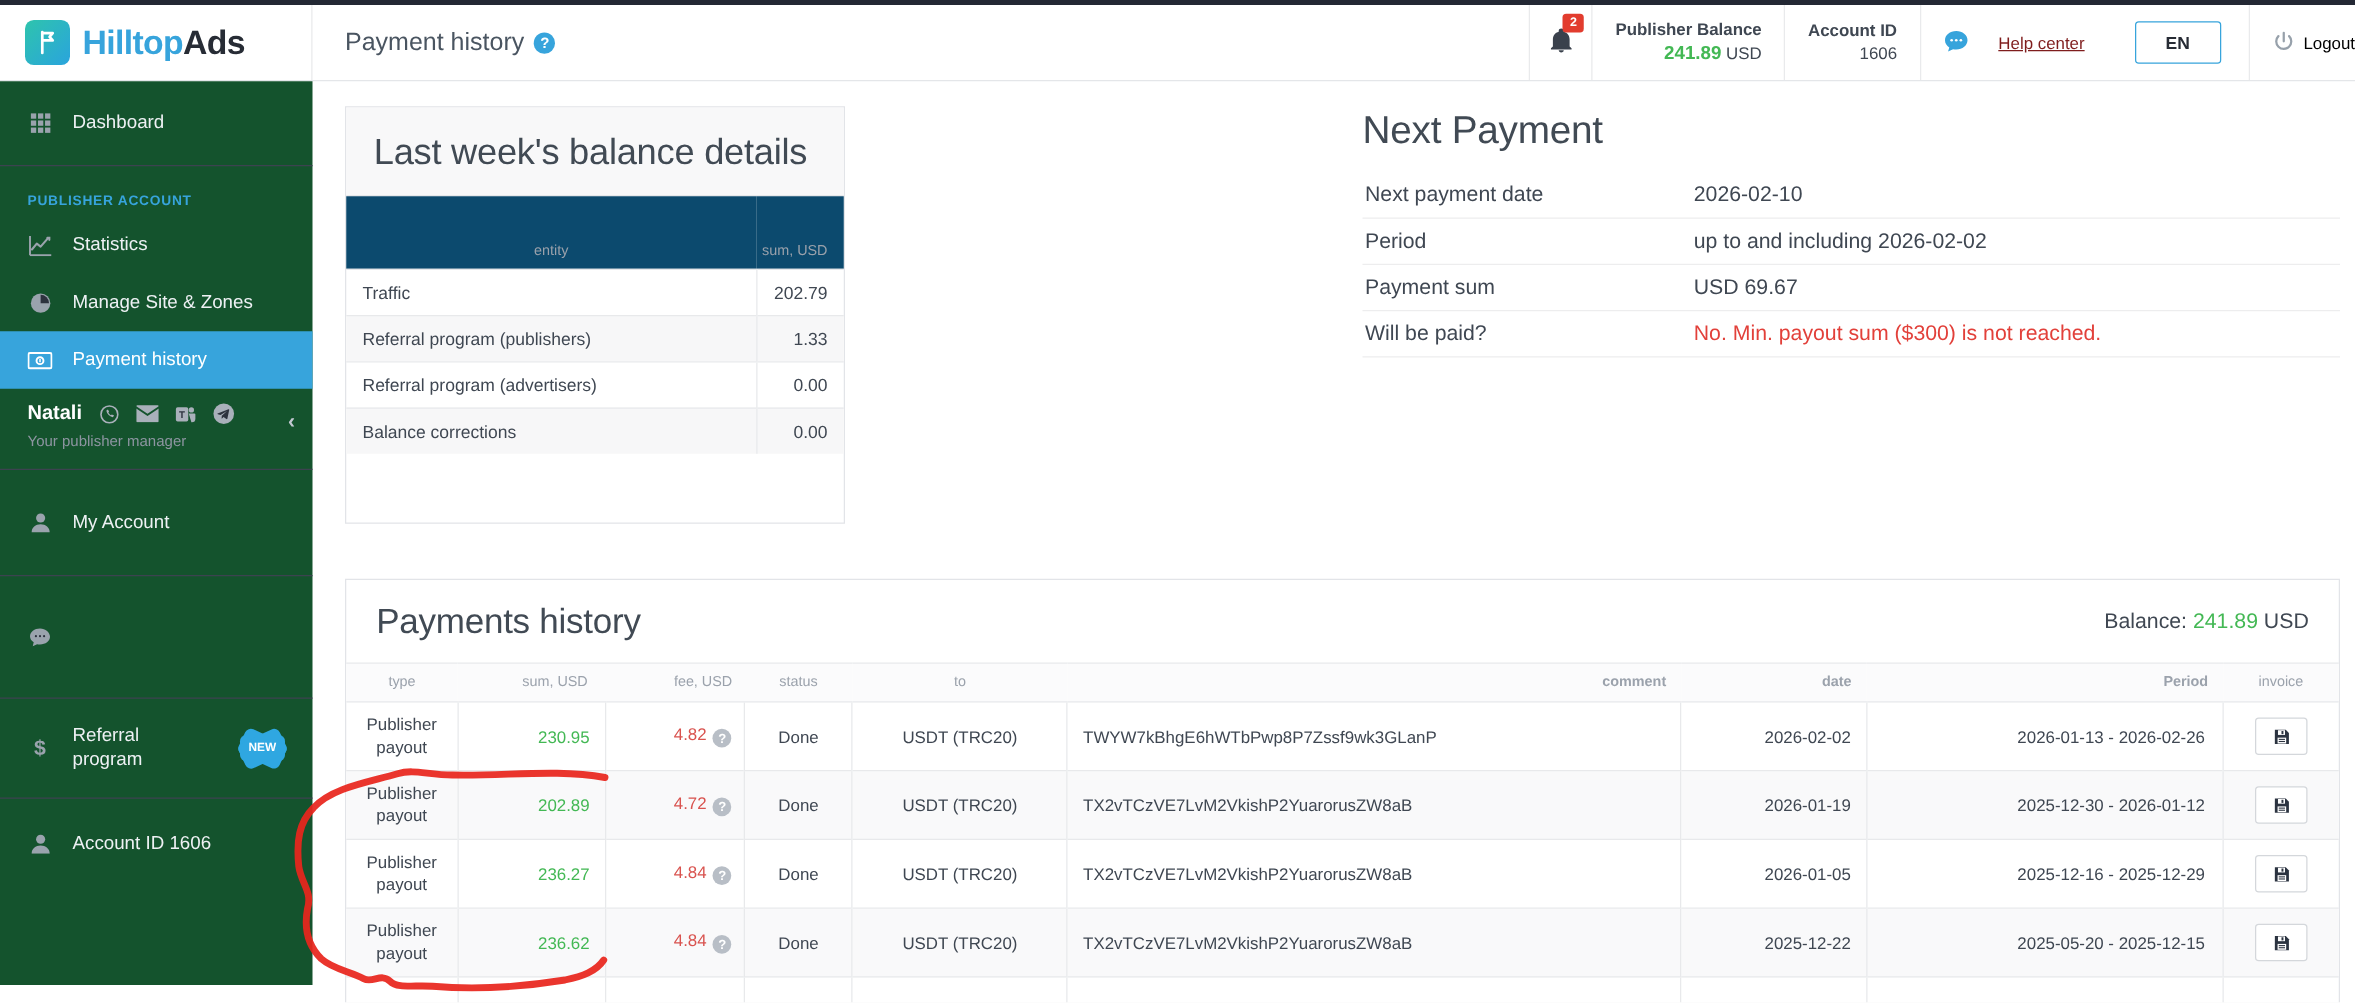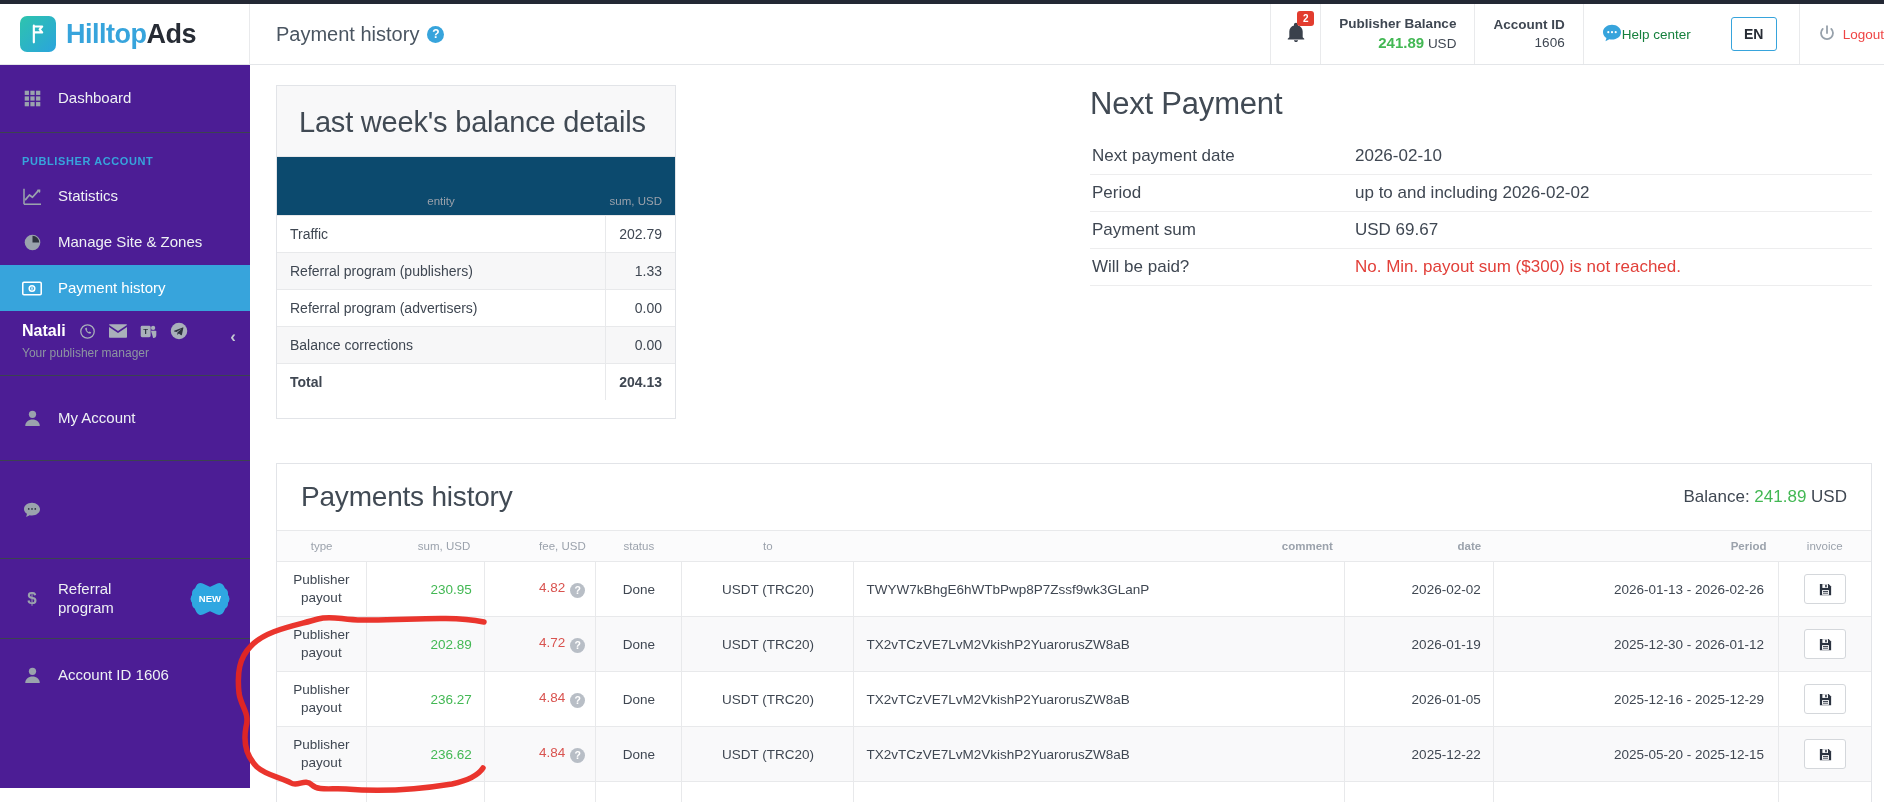--- a/index.html
+++ b/index.html
@@ -26,28 +26,28 @@
   .hdr-right { display:flex; align-items:stretch; flex:none; }
   .hdr-item { display:flex; align-items:center; border-left:1px solid #e9eaec; padding:0 18px; }
   .bell-wrap { position:relative; width:50px; justify-content:center; }
   .bell-badge { position:absolute; top:7px; right:6px; min-width:17px; height:15px; background:#e23c2e; color:#fff;
                 font-size:10px; font-weight:bold; border-radius:3px; display:flex; align-items:center; justify-content:center; padding:0 3px; }
   .stack { text-align:right; line-height:1.35; }
   .stack .lab { font-size:13.5px; font-weight:bold; color:#3f4752; }
   .stack .val { font-size:13.5px; color:#3f4752; }
   .green { color:#43b854; }
   .money-val { font-size:15px; font-weight:bold; }
-  .help-item { font-size:13.5px; color:#15803d; gap:0; }
+  .help-item { font-size:13.5px; color:#7f1d1d; gap:24px;text-decoration:underline; }
   .en-item { border-left:none; padding:0 22px; }
-  .en-btn { width:46px; height:34px; border:1px solid #37a4dc; border-radius:3px; background:#fff;
+  .en-btn { width:69px; height:34px; border:1px solid #37a4dc; border-radius:3px; background:#fff;
             font-size:14px; font-weight:bold; color:#272c35; display:flex; align-items:center; justify-content:center; }
-  .logout-item { gap:7px; font-size:13.5px; color:#ef4444; padding-right:0; white-space:nowrap; }
+  .logout-item { gap:7px; font-size:13.5px; color:#000000; padding-right:0; white-space:nowrap; }
 
   
-  .sidebar { position:absolute; top:65px; left:0; width:250px; height:723px; background:#4c1d95; color:#e7eaee; }
+  .sidebar { position:absolute; top:65px; left:0; width:250px; height:723px; background:#14532d; color:#e7eaee; }
   .sb-item { display:flex; align-items:center; padding:0 22px; gap:16px; cursor:pointer; }
   .sb-item .sb-ic { width:20px; display:flex; justify-content:center; color:#9aa3ad; flex:none; }
   .sb-item .sb-lab { font-size:15px; color:#eef1f4; line-height:1.25; }
   .sb-dashboard { height:68px; border-bottom:1px solid #3c4350; }
   .sb-section { padding:22px 22px 6px; font-size:11px; font-weight:bold; letter-spacing:.6px; color:#37a4dc; }
   .sb-stat, .sb-zones { height:46px; }
   .sb-active { height:46px; background:#37a4dc; }
   .sb-active .sb-ic, .sb-active .sb-lab { color:#fff; }
   .sb-manager { padding:11px 22px 0; height:65px; border-bottom:1px solid #3c4350; position:relative; }
   .mgr-row { display:flex; align-items:center; gap:13px; }
@@ -339,24 +339,20 @@
           <td class="sum">1.33</td>
         </tr>
         <tr>
           <td class="ent">Referral program (advertisers)</td>
           <td class="sum">0.00</td>
         </tr>
         <tr class="stripe">
           <td class="ent">Balance corrections</td>
           <td class="sum">0.00</td>
         </tr>
-        <tr class="total">
-          <td class="ent">Total</td>
-          <td class="sum">204.13</td>
-        </tr>
       </tbody>
     </table>
   </div>
 
   <div class="next-pay">
     <div class="np-title">Next Payment</div>
     <div class="np-row">
       <span class="np-lab">Next payment date</span>
       <span class="np-val">2026-02-10</span>
     </div>

